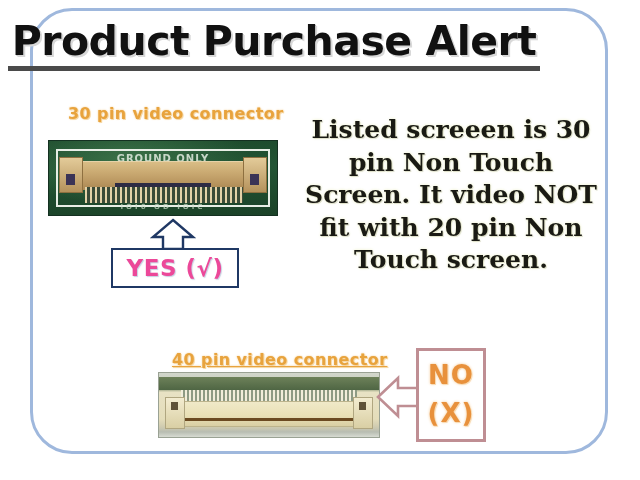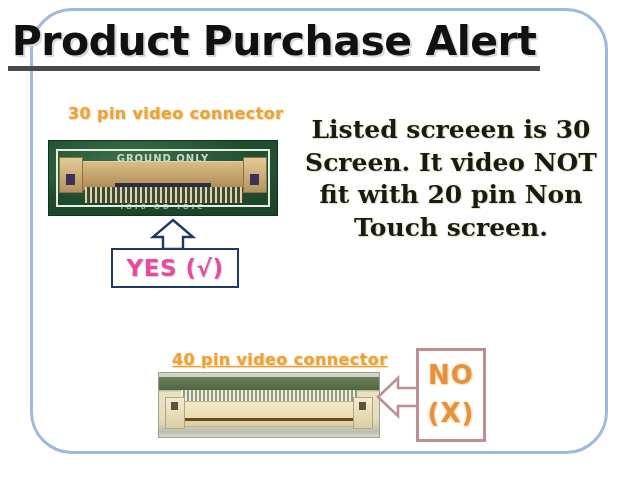--- a/index.html
+++ b/index.html
@@ -333,20 +333,21 @@
   <svg id="arrow-up" viewBox="0 0 46 32">
     <polygon points="23,2 43,19 33,19 33,31 13,31 13,19 3,19" fill="#ffffff" stroke="#1f3864" stroke-width="2.4" stroke-linejoin="miter"></polygon>
   </svg>
 
   <div id="yes-box">
     <span id="yes-text">YES (√)</span>
   </div>
 
   <div id="para">
     <div>Listed screeen is 30</div>
+    <div>pin Non Touch</div>
     <div>Screen. It video NOT</div>
     <div>fit with 20 pin Non</div>
     <div>Touch screen.</div>
   </div>
 
   <div class="cap-orange" id="cap-40">40 pin video connector</div>
 
   <div id="conn40">
     <div class="topstrip"></div>
     <div class="pins"></div>

